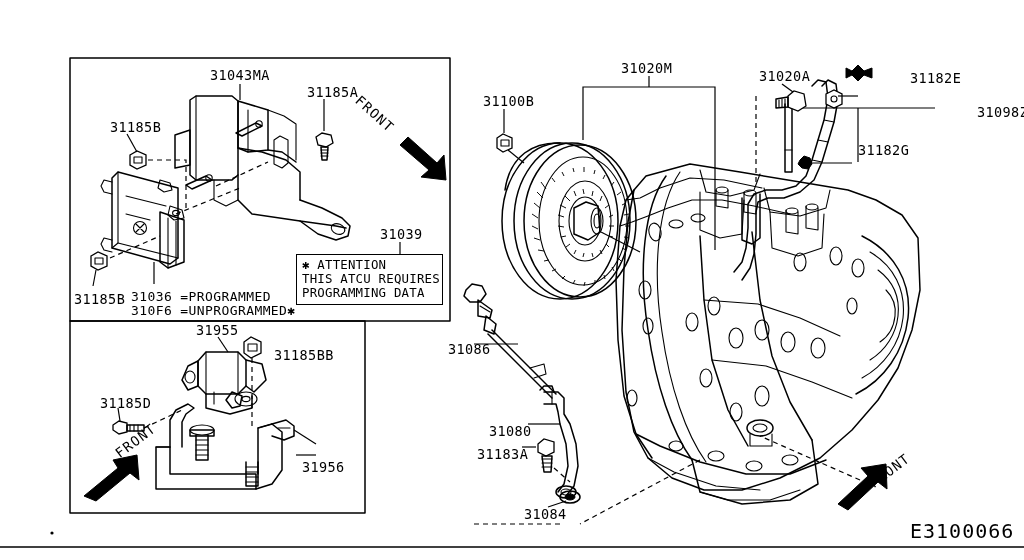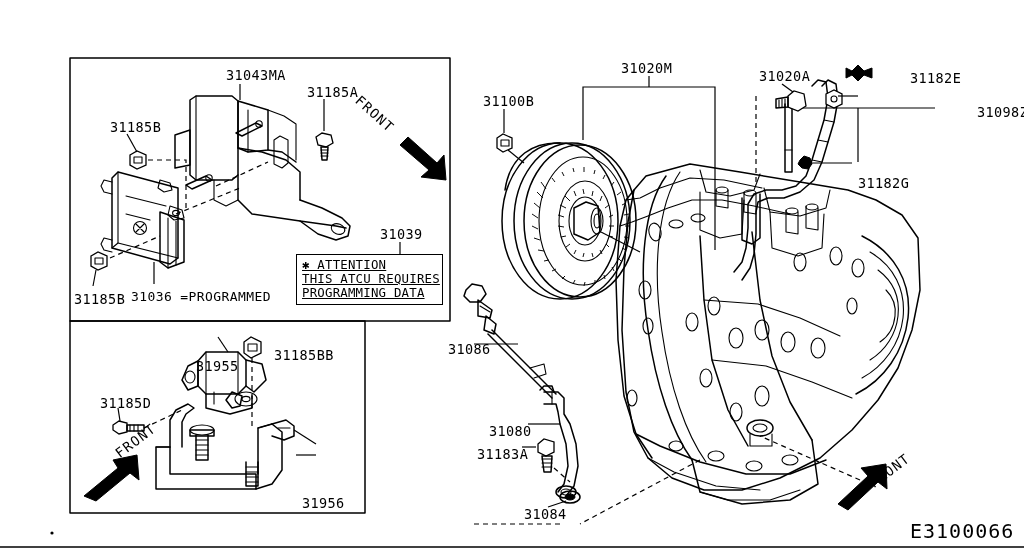--- a/index.html
+++ b/index.html
@@ -7,21 +7,21 @@
   body{width:1024px;height:560px;overflow:hidden;
        font-family:"DejaVu Sans Mono","Liberation Mono",monospace;color:#000;}
   #stage{position:relative;width:1024px;height:560px;background:#fff;}
   #svgroot{position:absolute;left:0;top:0;width:1024px;height:560px;}
   .lbl{position:absolute;font-family:"DejaVu Sans Mono","Liberation Mono",monospace;
        font-size:13.5px;letter-spacing:0.4px;color:#000;white-space:nowrap;line-height:1.18;}
   .lbl.sm{font-size:13px;margin-top:8px;}
   .attn{position:absolute;border:1.6px solid #000;background:#fff;
         padding:3px 5px 4px 5px;font-size:12.4px;line-height:1.12;
         font-family:"DejaVu Sans Mono","Liberation Mono",monospace;letter-spacing:0.2px;}
-  .attn div{white-space:nowrap;text-decoration:underline;}
+  .attn div{white-space:nowrap;}
   .code{position:absolute;font-size:20px;letter-spacing:1px;
         font-family:"DejaVu Sans Mono","Liberation Mono",monospace;}
   .frontword{position:absolute;font-size:13.5px;letter-spacing:1.2px;
         font-family:"DejaVu Sans Mono","Liberation Mono",monospace;white-space:nowrap;}
 </style>
 </head>
 <body>
 
 <div id="stage">
 
@@ -373,44 +373,45 @@
       <ellipse class="fillblk" cx="570" cy="497" rx="5" ry="3"></ellipse>
       <line class="lead" x1="548" y1="507" x2="566" y2="501"></line>
     </g>
 
     <g>
       <path class="fillblk" d="M838 504 L868 476 L861 468 L886 464 L887 489 L878 482 L848 510 Z"></path>
     </g>
 
   </svg>
 
-  <div class="lbl" style="left:226px;top:68px;">31043MA</div>
+  <div class="lbl" style="left:210px;top:68px;">31043MA</div>
   <div class="lbl" style="left:307px;top:85px;">31185A</div>
   <div class="lbl" style="left:110px;top:120px;">31185B</div>
   <div class="lbl" style="left:74px;top:292px;">31185B</div>
   <div class="lbl" style="left:380px;top:227px;">31039</div>
 
-  <div class="lbl" style="left:196px;top:323px;margin-top:36px;">31955</div>
+  <div class="lbl" style="left:196px;top:323px;">31955</div>
   <div class="lbl" style="left:274px;top:348px;">31185BB</div>
   <div class="lbl" style="left:100px;top:396px;">31185D</div>
-  <div class="lbl" style="left:302px;top:460px;margin-top:36px;">31956</div>
+  <div class="lbl" style="left:302px;top:460px;">31956</div>
 
   <div class="lbl" style="left:483px;top:94px;">31100B</div>
   <div class="lbl" style="left:621px;top:61px;">31020M</div>
   <div class="lbl" style="left:759px;top:69px;">31020A</div>
   <div class="lbl" style="left:910px;top:71px;">31182E</div>
   <div class="lbl" style="left:940px;top:105px;margin-left:37px;">31098Z</div>
-  <div class="lbl" style="left:858px;top:176px;">31182G</div>
+  <div class="lbl" style="left:858px;top:143px;">31182G</div>
 
   <div class="lbl" style="left:448px;top:342px;">31086</div>
   <div class="lbl" style="left:489px;top:424px;">31080</div>
   <div class="lbl" style="left:477px;top:447px;">31183A</div>
   <div class="lbl" style="left:524px;top:507px;">31084</div>
 
   <div class="lbl sm" style="left:131px;top:281px;">31036 =PROGRAMMED</div>
+  <div class="lbl sm" style="left:131px;top:295px;">310F6 =UNPROGRAMMED✱</div>
 
   <div class="attn" style="left:296px;top:254px;width:135px;">
     <div>✱ ATTENTION</div>
     <div>THIS ATCU REQUIRES</div>
     <div>PROGRAMMING DATA</div>
   </div>
 
   <div class="frontword" style="left:363px;top:92px;transform:rotate(42deg);transform-origin:0 0;">FRONT</div>
   <div class="frontword" style="left:112px;top:448px;transform:rotate(-37deg);transform-origin:0 0;">FRONT</div>
   <div class="frontword" style="left:866px;top:478px;transform:rotate(-37deg);transform-origin:0 0;">FRONT</div>

